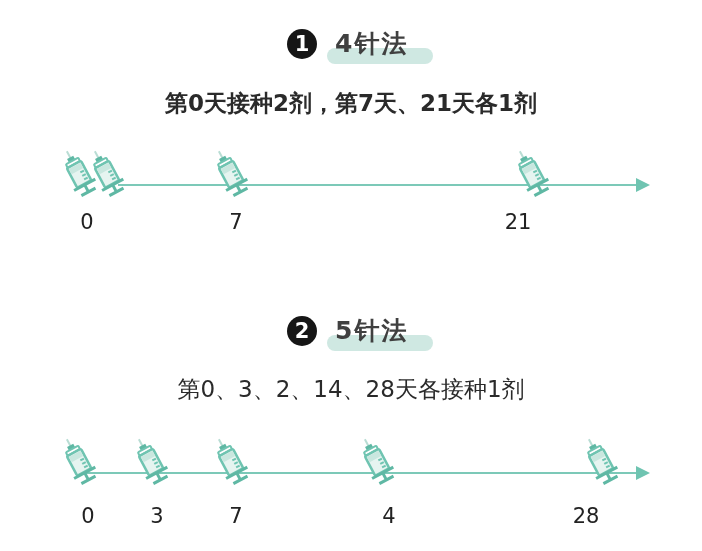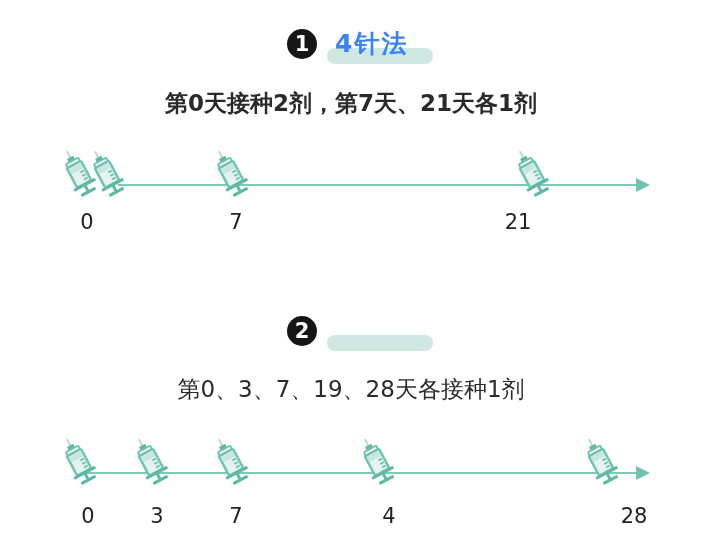--- a/index.html
+++ b/index.html
@@ -2,21 +2,21 @@
 <html><head>
 <meta charset="utf-8">
 <style>
   html, body { margin:0; padding:0; background:#ffffff; }
   body { width:702px; height:551px; position:relative; overflow:hidden;
          font-family: "DejaVu Sans", "Liberation Sans", sans-serif; color:#222; }
   .title { position:absolute; left:0; width:702px; height:40px; }
   .title .num { position:absolute; width:30px; height:30px; border-radius:50%; background:#161616;
                 color:#fff; font-weight:bold; font-size:21px; line-height:30px; text-align:center; }
   .title .hl { position:absolute; height:16px; border-radius:9px; background:#cfe8e2; }
-  .title .txt { position:absolute; font-size:25px; font-weight:bold; color:#3b82f6; letter-spacing:2px; line-height:30px; }
+  .title .txt { position:absolute; font-size:25px; font-weight:bold; color:#404040; letter-spacing:2px; line-height:30px; }
   .subtitle { position:absolute; left:0; width:702px; text-align:center; font-size:23px; color:#2a2a2a; line-height:30px; }
   .axis { position:absolute; height:2px; background:#7cc9b8; }
   .arrow { position:absolute; width:0; height:0; border-top:7px solid transparent; border-bottom:7px solid transparent; border-left:14px solid #6fc4b1; }
   .syringe { position:absolute; width:40px; height:52px; }
   .tick-label { position:absolute; width:60px; text-align:center; font-size:21px; color:#222; line-height:26px; }
 </style>
 </head>
 <body>
 
 <svg width="0" height="0" style="position:absolute">
@@ -64,22 +64,23 @@
     </svg>
 
   <div class="tick-label" style="left:57px; top:209px;">0</div>
   <div class="tick-label" style="left:206px; top:209px;">7</div>
   <div class="tick-label" style="left:488px; top:209px;">21</div>
 </div>
 
 <div class="title" style="top:315px;">
   <div class="hl" style="left:327px; top:20px; width:106px;"></div>
   <div class="num" style="left:287px; top:1px;">2</div>
+  <div class="txt" style="left:335px; top:1px;">5针法</div>
 </div>
-<div class="subtitle" style="top:374px;">第0、3、7、19、28天各接种1剂</div>
+<div class="subtitle" style="top:374px;">第0、3、2、14、28天各接种1剂</div>
 
 <div>
   <div class="axis" style="left:80px; top:472px; width:556px;"></div>
   <div class="arrow" style="left:636px; top:466px;"></div>
 
   <svg class="syringe" style="left:60px; top:434px;">
       <use href="#syr"></use>
     </svg>
   <svg class="syringe" style="left:132px; top:434px;">
       <use href="#syr"></use>
@@ -91,14 +92,14 @@
       <use href="#syr"></use>
     </svg>
   <svg class="syringe" style="left:582px; top:434px;">
       <use href="#syr"></use>
     </svg>
 
   <div class="tick-label" style="left:58px; top:503px;">0</div>
   <div class="tick-label" style="left:127px; top:503px;">3</div>
   <div class="tick-label" style="left:206px; top:503px;">7</div>
   <div class="tick-label" style="left:359px; top:503px;">4</div>
-  <div class="tick-label" style="left:604px; top:503px;">28</div>
+  <div class="tick-label" style="left:556px; top:503px;">28</div>
 </div>
 
 </body></html>

